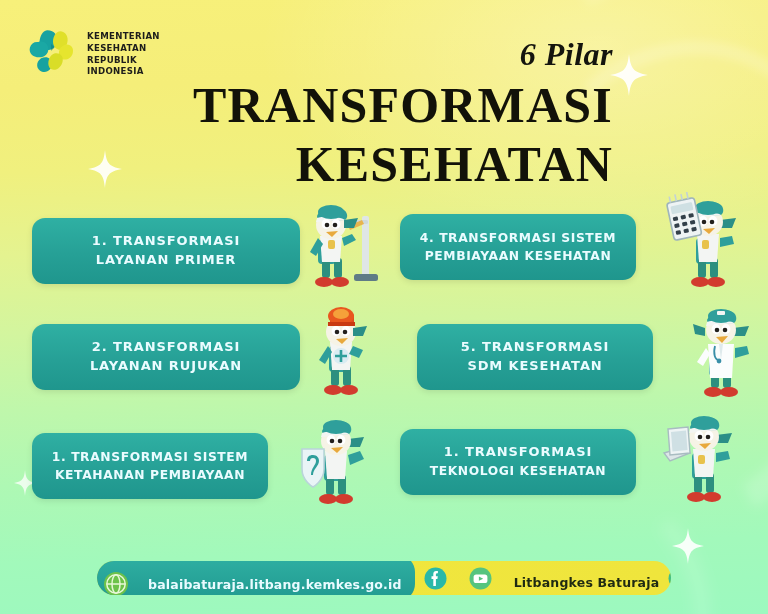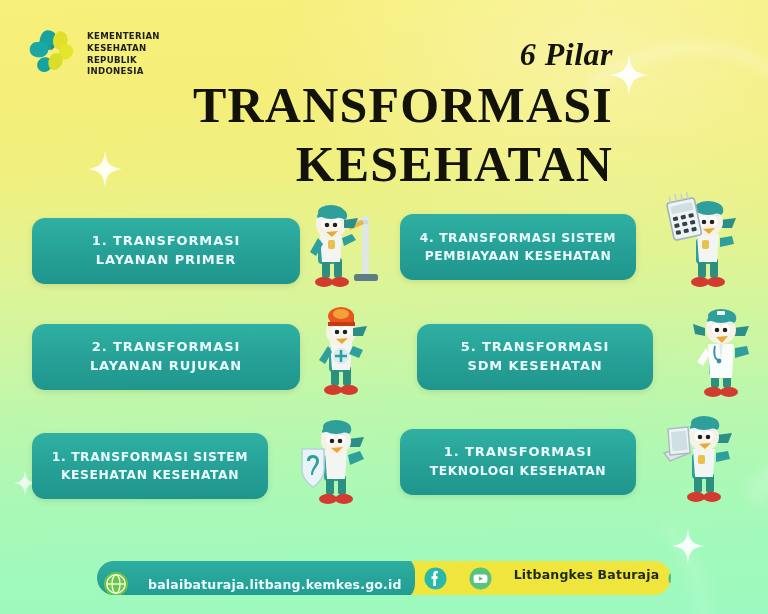--- a/index.html
+++ b/index.html
@@ -181,21 +181,21 @@
     overflow: hidden;
   }
   #footer-web {
     height: 34px;
     display: flex; align-items: center; gap: 19px;
     padding: 12px 13px 0 6px;
     background: linear-gradient(180deg, #2fb0a3 0%, #219a90 100%);
     border-radius: 17px;
     justify-content: center;
   }
-  .footer-group { display: flex; align-items: flex-start; gap: 22px; padding-left: 9px; }
+  .footer-group { display: flex; align-items: flex-end; gap: 22px; padding-left: 9px; }
   .footer-label {
     font-family: "DejaVu Sans", sans-serif;
     font-size: 12.5px;
     font-weight: 600;
     color: #1f2a12;
     letter-spacing: 0.2px;
     white-space: nowrap;
   }
   #footer-web .footer-label { color: #e9fbff; }
   .f-icon { display: block; flex: none; }
@@ -320,21 +320,21 @@
           <circle cx="44" cy="54" r="8" fill="#d9ecf2"></circle>
           <path d="M44 48 L44 60 M38 54 L50 54" stroke="#2f9f9b" stroke-width="2.6"></path>
         </g>
       </svg>
     </div>
   </div>
 
   <div class="pillar" id="pillar-3">
     <div class="pill pill-wide">
       <div class="line line-sm">1. TRANSFORMASI SISTEM</div>
-      <div class="line line-sm">KESEHATAN KESEHATAN</div>
+      <div class="line line-sm">KETAHANAN PEMBIAYAAN</div>
     </div>
     <div class="mascot">
       <svg viewBox="0 0 104 104">
         <g>
           <rect x="34" y="44" width="20" height="26" rx="4" fill="#2f9f9b"></rect>
           <rect x="36" y="64" width="8" height="20" rx="3" fill="#2d8f7f"></rect>
           <rect x="48" y="64" width="8" height="20" rx="3" fill="#2d8f7f"></rect>
           <ellipse cx="38" cy="88" rx="9" ry="5" fill="#d23b2e"></ellipse>
           <ellipse cx="54" cy="88" rx="9" ry="5" fill="#d23b2e"></ellipse>
           <path d="M35 40 L57 40 L55 68 L37 68 Z" fill="#f3f5f3"></path>

